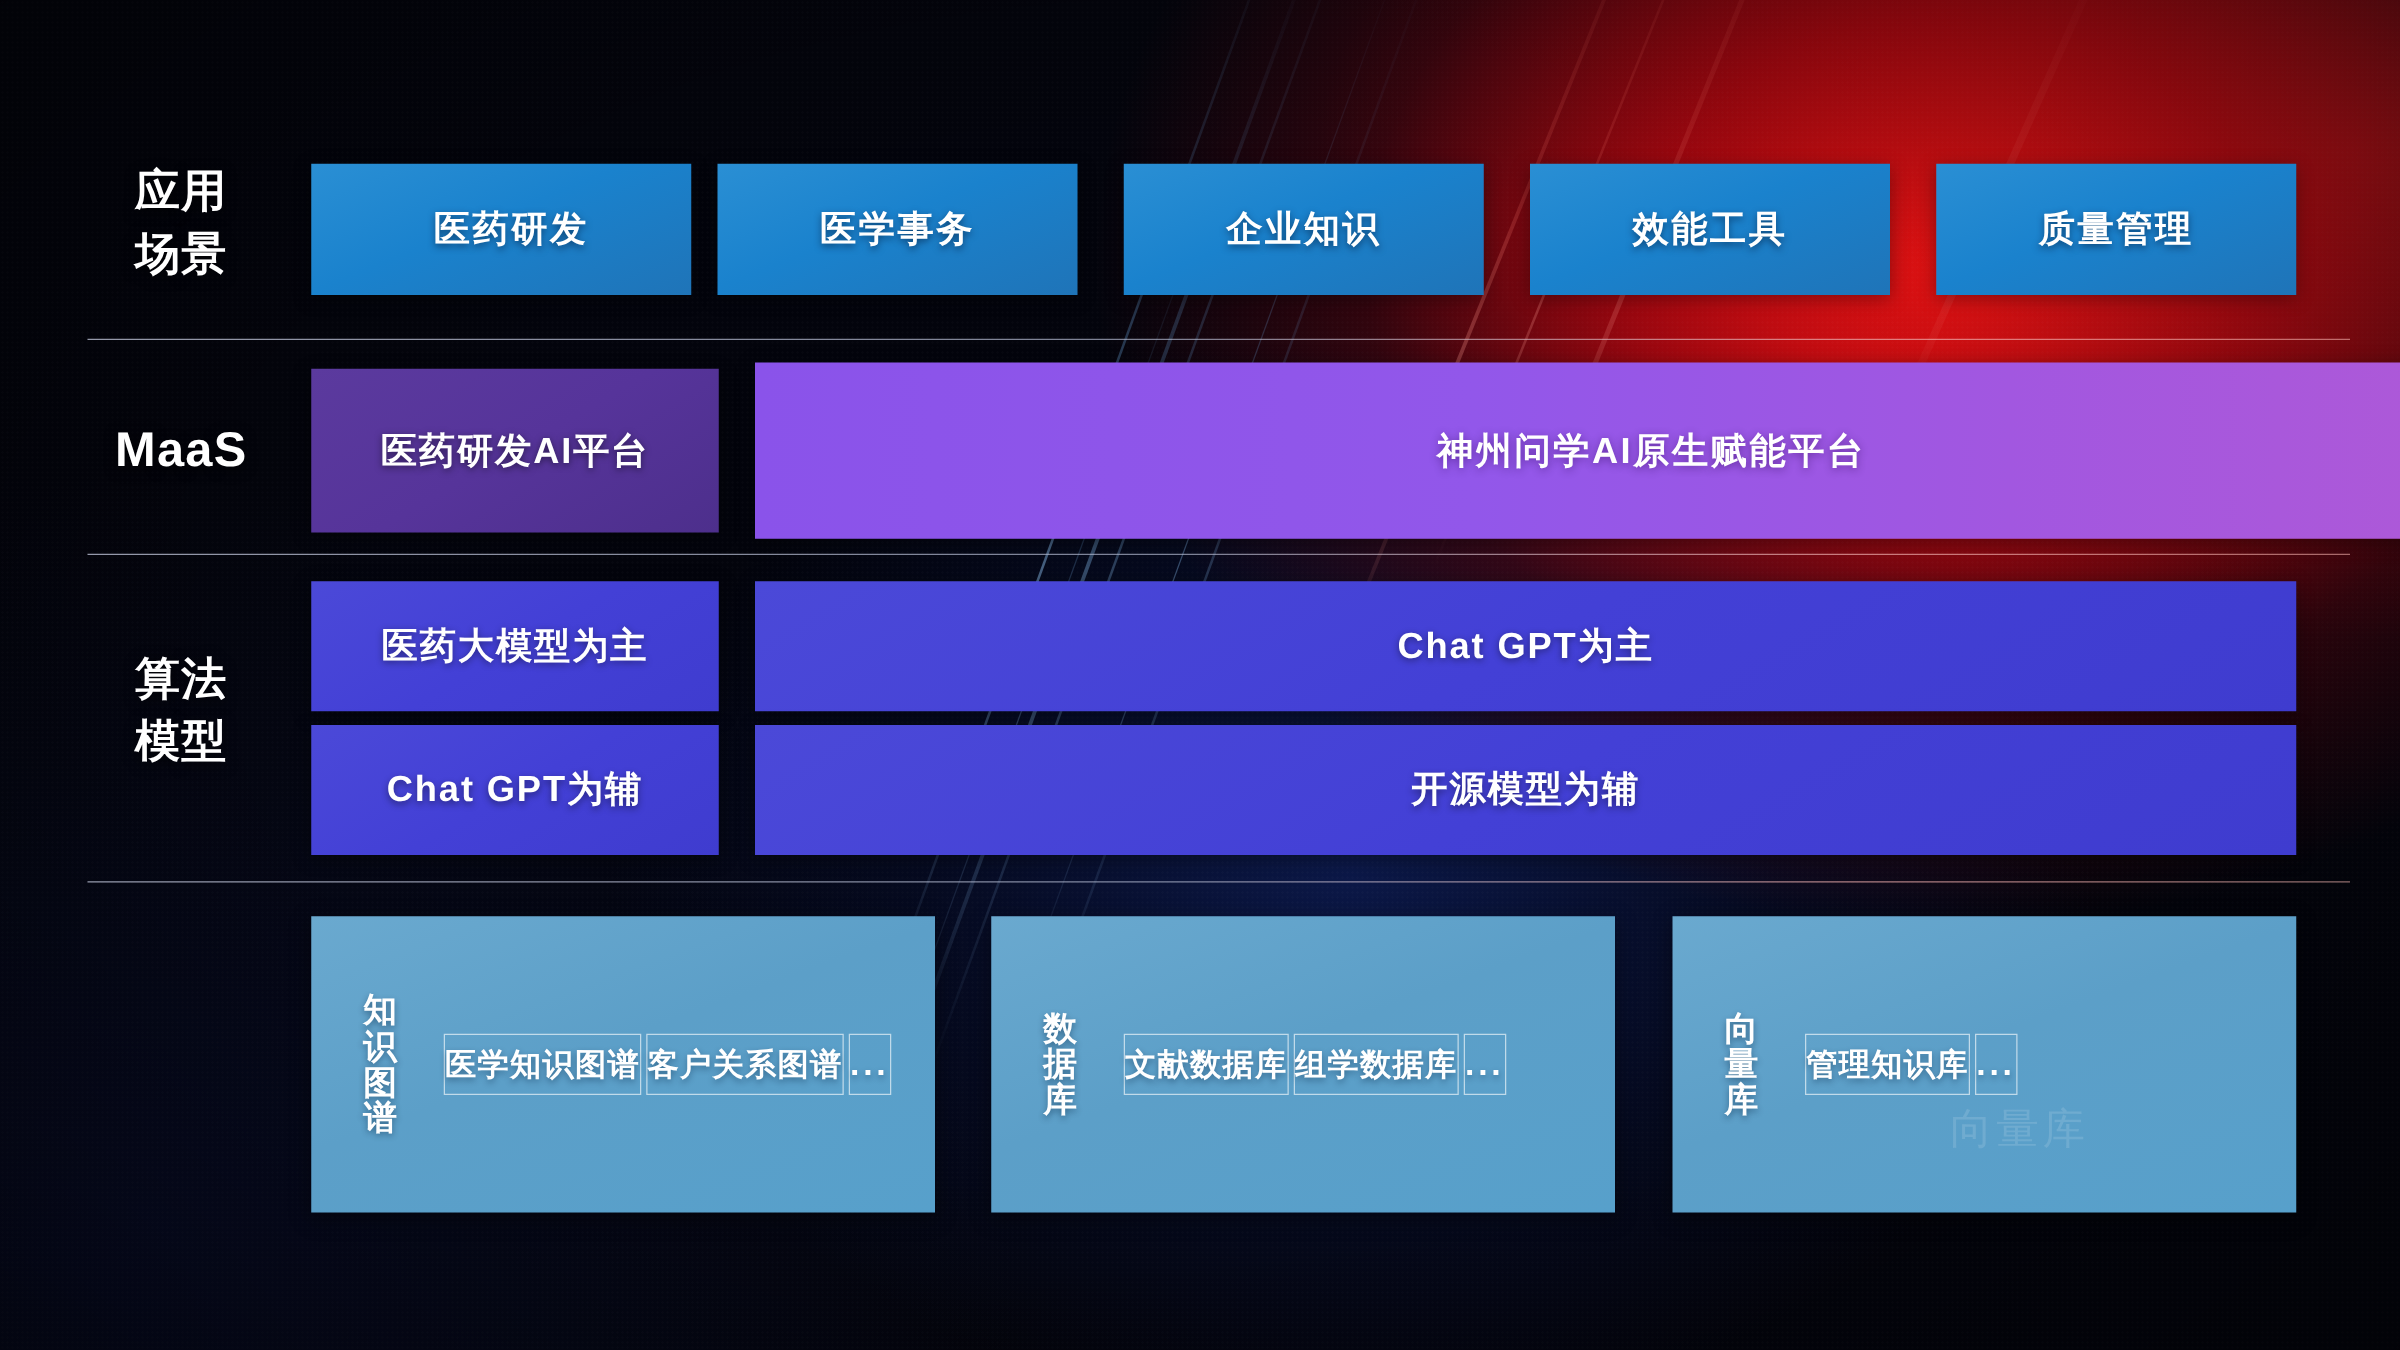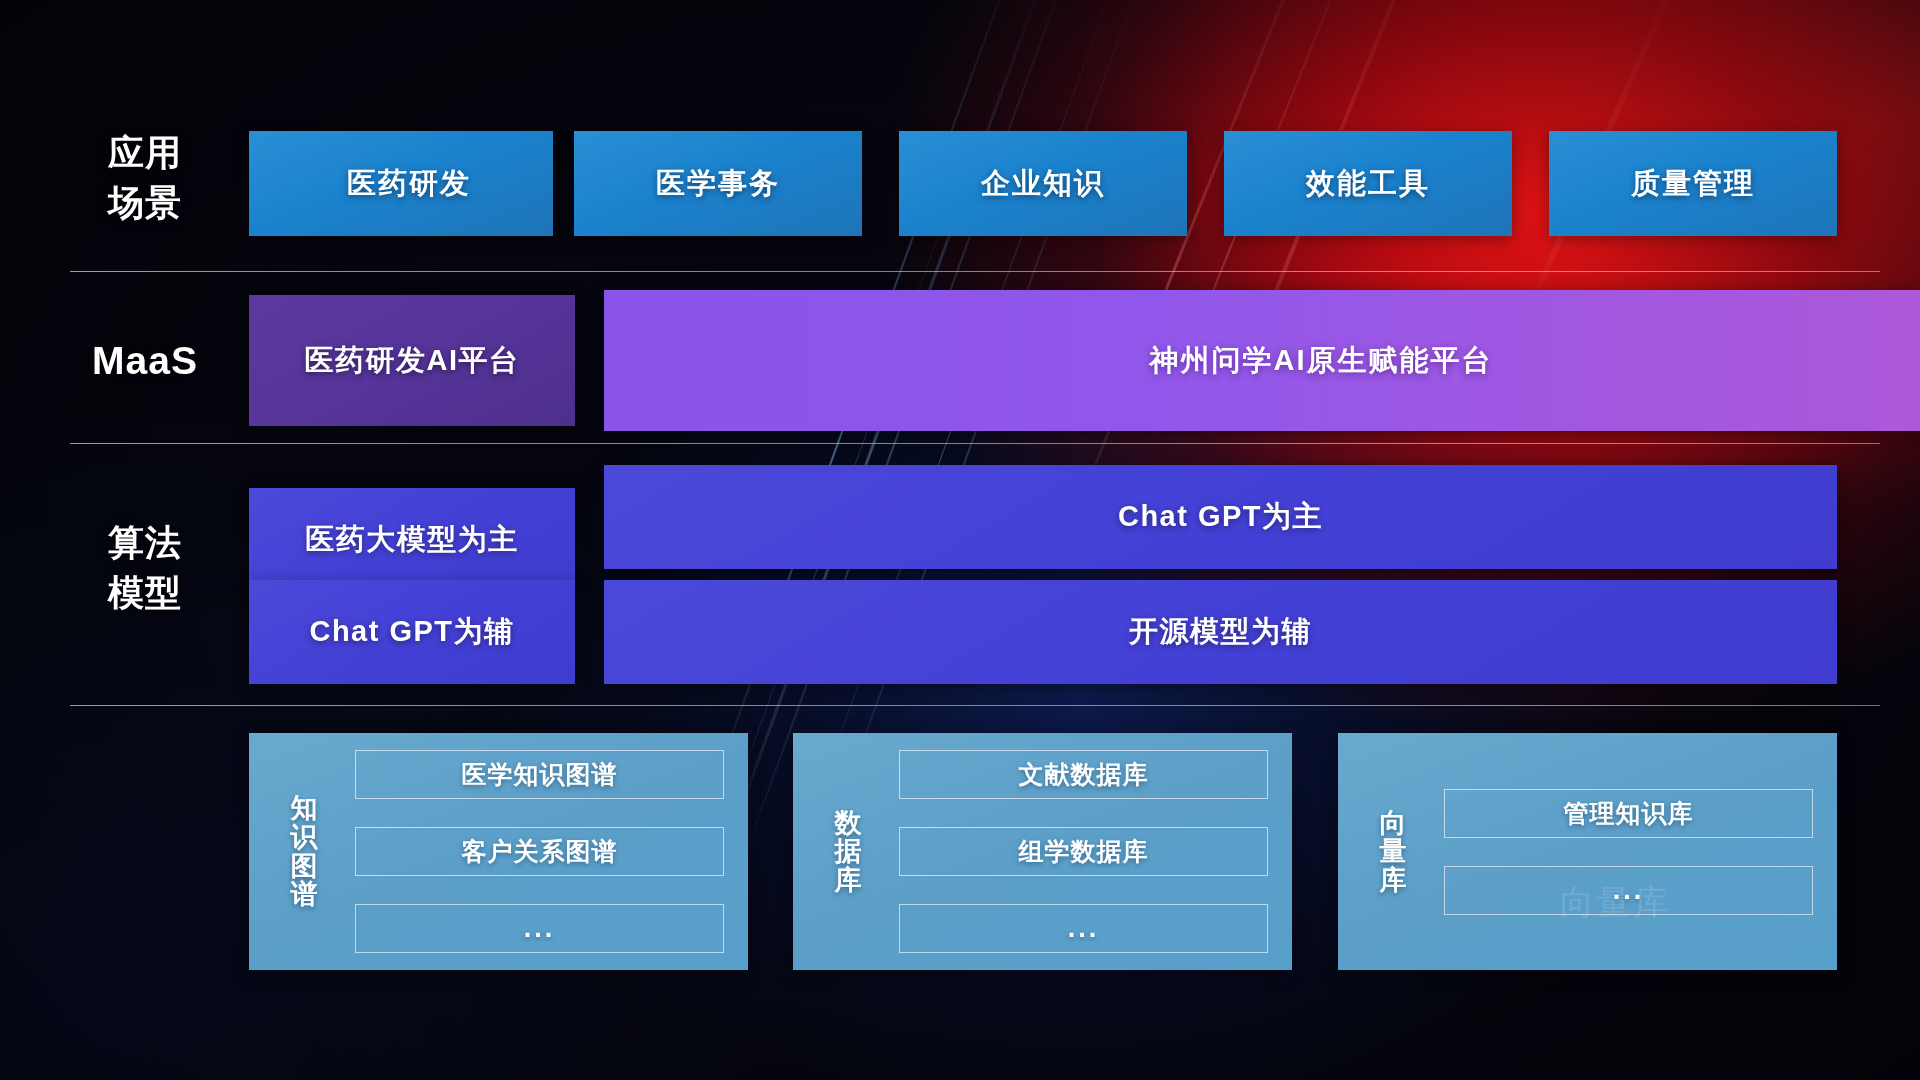--- a/index.html
+++ b/index.html
@@ -74,21 +74,21 @@
     background:linear-gradient(160deg,#6aa9cf 0%,#5c9fc8 45%,#57a0cb 100%);
     display:flex;align-items:center;
     box-shadow:0 4px 16px rgba(0,0,0,.38);
   }
   .kdtitle{
     width:66px;flex:0 0 66px;text-align:center;color:#fff;font-weight:700;
     font-size:27px;line-height:1.06;letter-spacing:0;
     margin-left:22px;
     text-shadow:0 2px 5px rgba(0,30,60,.45);
   }
-  .kdlist{flex:1;display:flex;flex-direction:column;gap:28px;padding:16px 24px 16px 18px;}
+  .kdlist{flex:1;display:flex;gap:4px;padding:16px 24px 16px 18px;}
   .kditem{
     border:1px solid rgba(255,255,255,.62);
     height:47px;display:flex;align-items:center;justify-content:center;
     color:#ffffff;font-weight:700;font-size:25px;letter-spacing:1px;
     text-shadow:0 2px 5px rgba(0,30,60,.4);
   }
   .kditem.dots{font-size:27px;letter-spacing:3px;}
   .watermark{
     position:absolute;color:rgba(255,255,255,.13);font-size:34px;font-weight:400;
     letter-spacing:3px;pointer-events:none;
@@ -148,21 +148,21 @@
     <span>神州问学AI原生赋能平台</span>
   </div>
 
   <div class="divider" style="top:443px;"></div>
 
   <div class="rowlabel" style="top:518px;font-size:36px;line-height:50px;">
     <span class="ln">算法</span>
     <span class="ln">模型</span>
   </div>
 
-  <div class="card algo" style="left:249px;top:488px;width:326px;height:104px;">
+  <div class="card algo" style="left:249px;top:465px;width:326px;height:104px;">
     <span>医药大模型为主</span>
   </div>
   <div class="card algo" style="left:249px;top:580px;width:326px;height:104px;">
     <span>Chat GPT为辅</span>
   </div>
   <div class="card algo" style="left:604px;top:465px;width:1233px;height:104px;">
     <span>Chat GPT为主</span>
   </div>
   <div class="card algo" style="left:604px;top:580px;width:1233px;height:104px;">
     <span>开源模型为辅</span>

